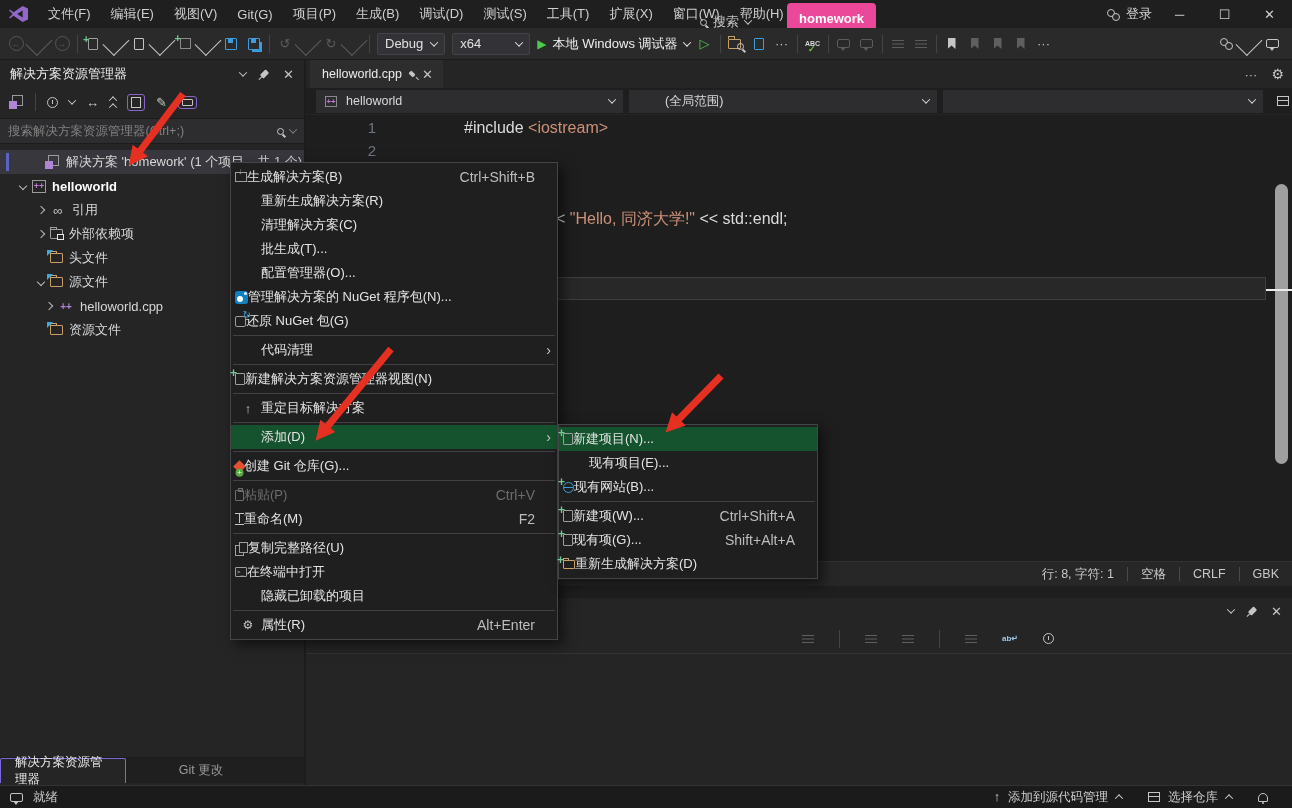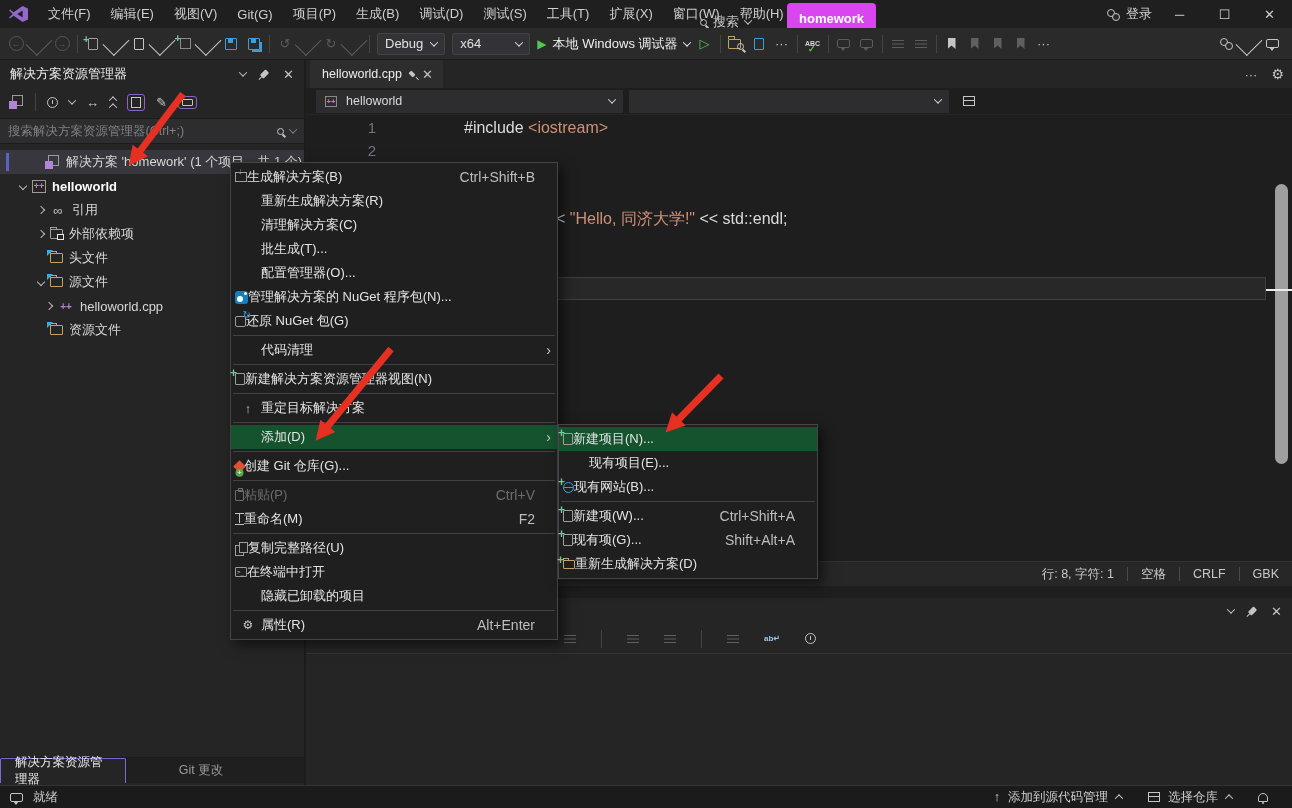--- a/index.html
+++ b/index.html
@@ -6,21 +6,21 @@
   *{box-sizing:border-box;font-family:"Liberation Sans",sans-serif;}
   .screen{position:relative;width:1292px;height:808px;background:#1e1e1e;overflow:hidden;
           box-shadow:inset 0 0 0 1px #3a3a3e;color:#ccc;font-size:13px;}
   
   .titlebar{position:absolute;left:0;top:0;width:1292px;height:28px;background:#1f1f1f;
             display:flex;align-items:center;}
   .vslogo{width:22px;height:18px;margin:0 8px 0 8px;flex:none;}
   .menus{display:flex;align-items:center;}
   .menus span{padding:4px 10px;color:#cfcfcf;font-size:13px;white-space:nowrap;}
   .tb-search{position:absolute;left:700px;top:8px;height:28px;display:flex;align-items:center;gap:6px;color:#c9c9c9;}
-  .doc-title-box{position:absolute;left:787px;top:3px;height:30px;padding:0 12px;background:#d946ef;
+  .doc-title-box{position:absolute;left:787px;top:3px;height:30px;padding:0 12px;background:#ec4899;
                  border-radius:4px;color:#fff;font-weight:bold;display:flex;align-items:center;font-size:13px;}
   .signin{position:absolute;left:1106px;top:0;height:28px;display:flex;align-items:center;gap:6px;color:#d6d6d6;}
   .winbtns{position:absolute;right:0;top:0;height:28px;display:flex;}
   .winbtns span{width:45px;height:28px;display:flex;align-items:center;justify-content:center;color:#d0d0d0;font-size:13px;}
   
   .cv{display:inline-block;width:6px;height:6px;border-right:1.4px solid currentColor;border-bottom:1.4px solid currentColor;}
   .cv.d{transform:rotate(45deg) translate(-1px,-1px);}
   .cv.u{transform:rotate(-135deg) translate(-1px,-1px);}
   .pin{display:inline-block;width:5px;height:8px;background:#c5c5c5;border-radius:1px;transform:rotate(45deg);position:relative;}
   .pin::after{content:"";position:absolute;left:1.5px;top:8px;width:1.5px;height:4px;background:#c5c5c5;}
@@ -116,21 +116,21 @@
   .vsb{position:absolute;right:4px;top:68px;width:13px;height:280px;background:#9f9f9f;border-radius:7px;}
   .caret-mark{position:absolute;right:0;top:173px;width:26px;height:2px;background:#ececec;}
   .ed-status{position:absolute;left:0;top:501px;width:100%;height:25px;background:#272728;border-top:1px solid #333;
              display:flex;align-items:center;justify-content:flex-end;gap:0;color:#c8c8c8;font-size:12.5px;}
   .ed-status .cell{padding:0 13px;}
   .ed-status .dv{width:1px;height:14px;background:#4a4a4a;}
   
   .panel{position:absolute;left:0;top:532px;width:100%;height:193px;background:#252526;border-top:6px solid #1e1e1e;}
   .panel-top{height:26px;position:relative;}
   .panel-ticons{position:absolute;right:10px;top:0;height:26px;display:flex;align-items:center;gap:16px;color:#c5c5c5;}
-  .panel-toolbar{height:30px;display:flex;align-items:center;gap:25px;padding-left:258px;border-bottom:1px solid #333;color:#5f5f5f;}
+  .panel-toolbar{height:30px;display:flex;align-items:center;gap:25px;padding-left:258px;border-bottom:1px solid #333;color:#5f5f5f;justify-content:center;}
   .wrapico{font-size:8px;color:#9cc7e8;font-weight:bold;}
   .clock{width:11px;height:11px;border:1.4px solid #c5c5c5;border-radius:50%;position:relative;}
   .clock::after{content:"";position:absolute;left:4px;top:2px;width:1.4px;height:4px;background:#c5c5c5;}
   
   .statusbar{position:absolute;left:0;top:785px;width:1292px;height:23px;background:#1b1b1c;border-top:1px solid #333;
              display:flex;align-items:center;color:#cfcfcf;font-size:12.5px;}
   .sb-left{display:flex;align-items:center;gap:10px;padding-left:10px;}
   .sb-right{margin-left:auto;display:flex;align-items:center;gap:8px;padding-right:14px;}
   .bell{width:10px;height:9px;border:1.4px solid #c5c5c5;border-radius:5px 5px 1px 1px;position:relative;margin-right:10px;}
   .bell::after{content:"";position:absolute;left:3px;bottom:-3px;width:2px;height:2px;border-radius:50%;background:#c5c5c5;}
@@ -422,20 +422,25 @@
         <span style="font-size:14px">⚙</span>
       </div>
     </div>
     <div class="navbar">
       <div class="navcombo nc1">
         <span class="ticon icon-cpp-project" style="transform:scale(.85)"></span>
         <span>helloworld</span>
         <span class="sp"></span>
         <span class="cv d"></span>
       </div>
+      <div class="navcombo nc2">
+        <span>(全局范围)</span>
+        <span class="sp"></span>
+        <span class="cv d"></span>
+      </div>
       <div class="navcombo nc3">
         <span></span>
         <span class="sp"></span>
         <span class="cv d"></span>
       </div>
       <span class="splitico" style="margin-left:8px"></span>
     </div>
     <div class="code">
       <div class="cur-line"></div>
       <div class="codelines">

